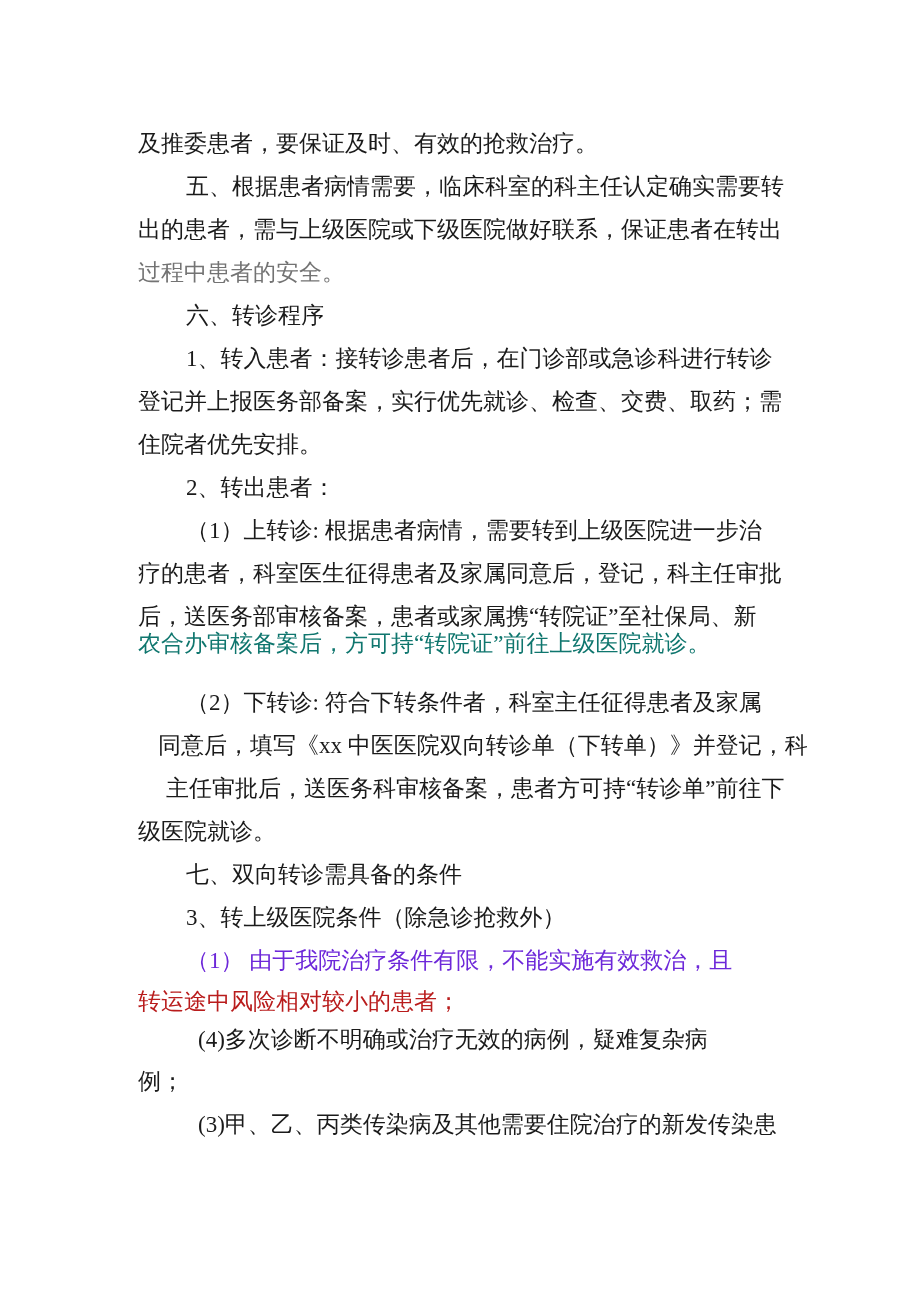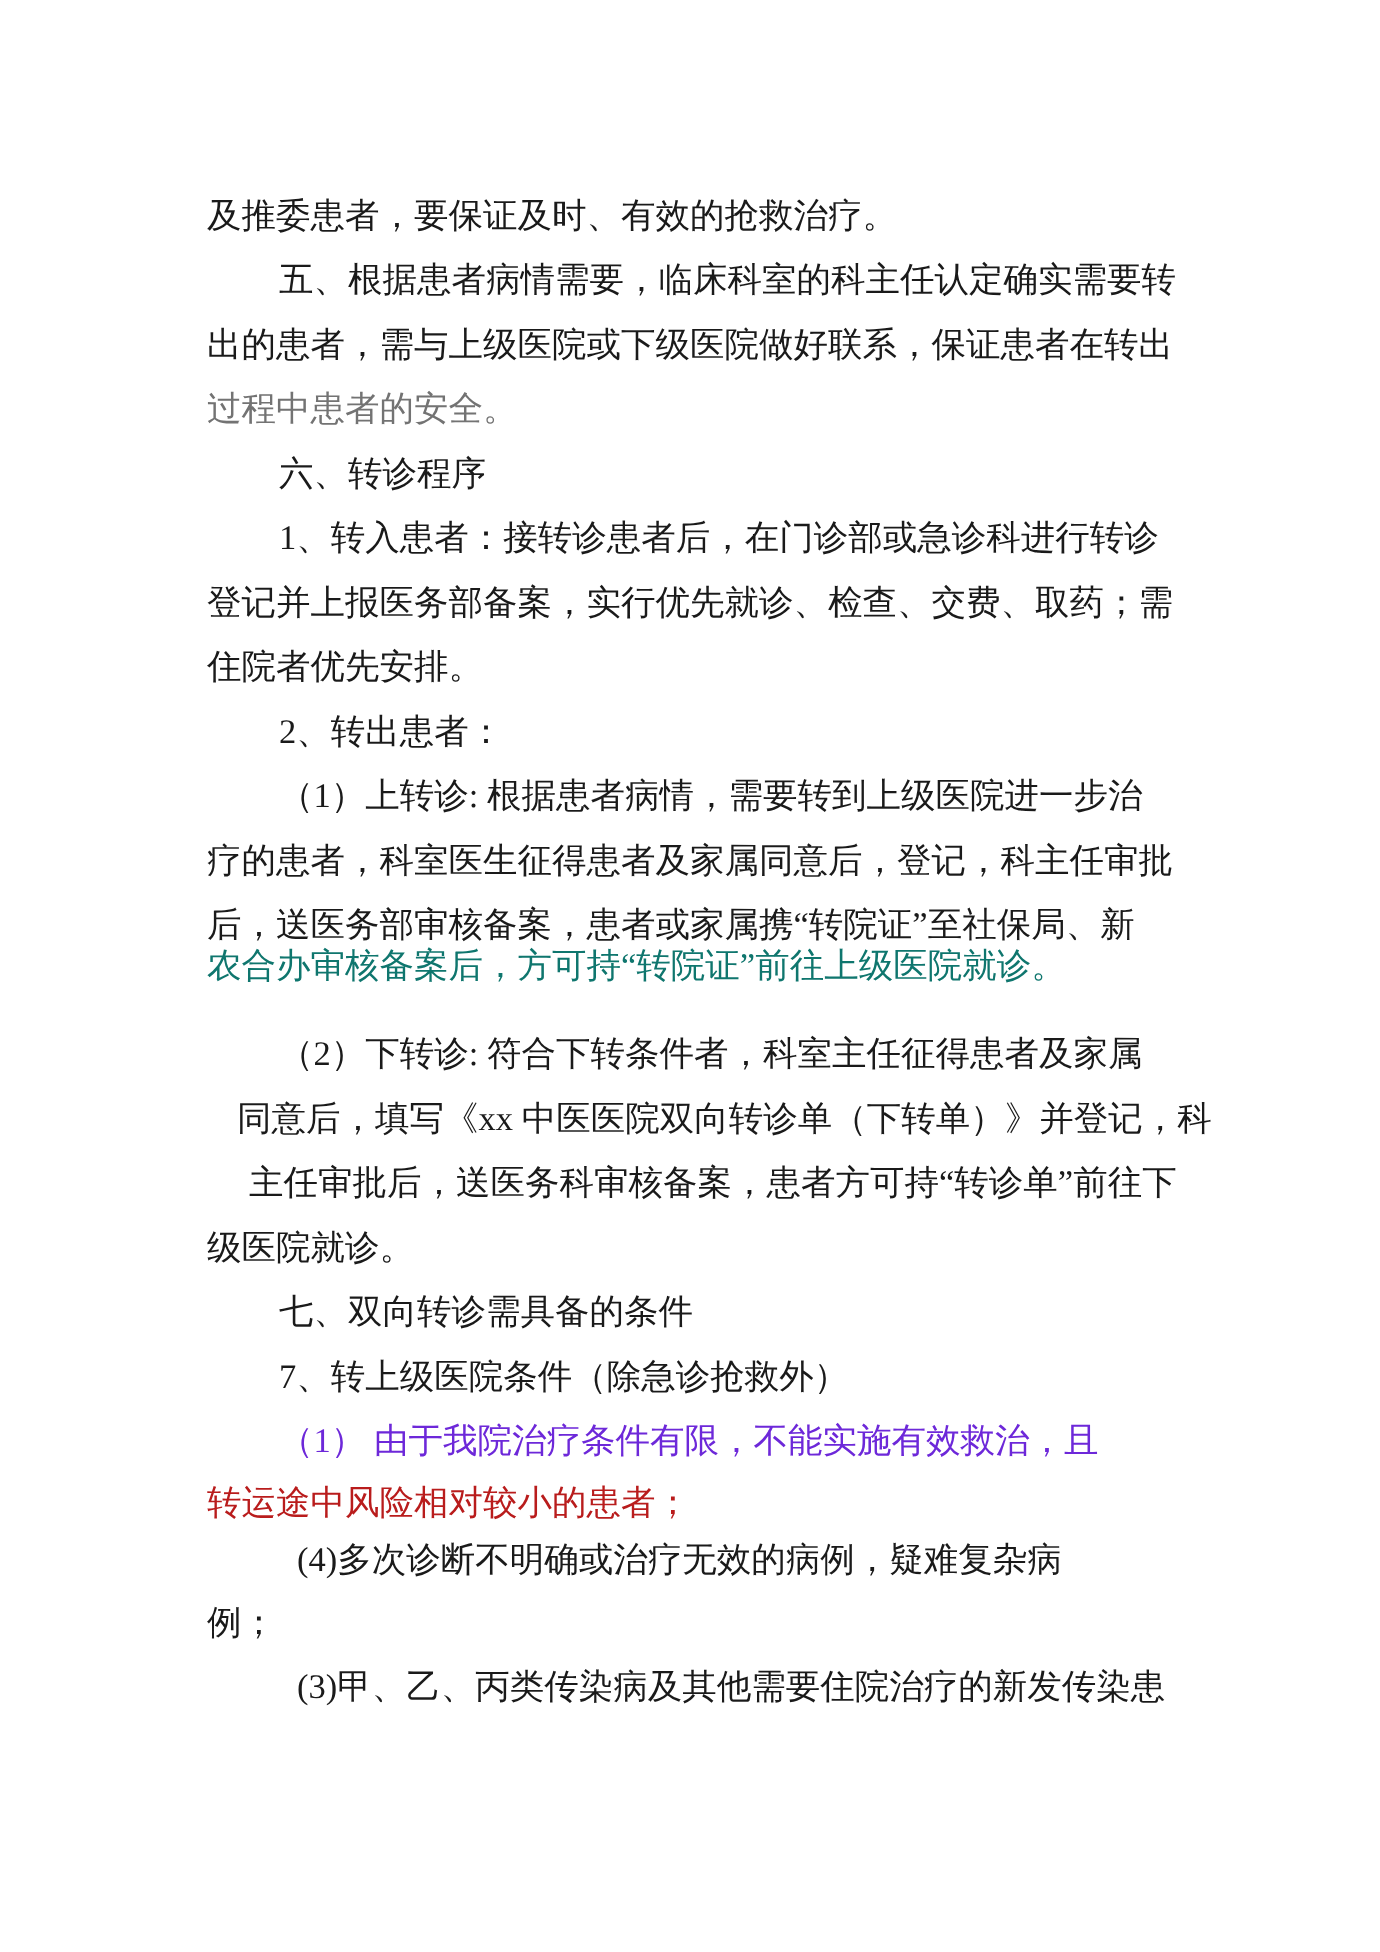--- a/index.html
+++ b/index.html
@@ -40,19 +40,19 @@
     <div class="line" style="top: 475px; left: 186px; color: rgb(26, 26, 26);">2、转出患者：</div>
     <div class="line" style="top: 518px; left: 186px; color: rgb(26, 26, 26);">（1）上转诊: 根据患者病情，需要转到上级医院进一步治</div>
     <div class="line" style="top: 561px; left: 138px; color: rgb(26, 26, 26);">疗的患者，科室医生征得患者及家属同意后，登记，科主任审批</div>
     <div class="line" style="top: 604px; left: 138px; color: rgb(26, 26, 26);">后，送医务部审核备案，患者或家属携“转院证”至社保局、新</div>
     <div class="line" style="top: 631px; left: 138px; color: #0f766e;">农合办审核备案后，方可持“转院证”前往上级医院就诊。</div>
     <div class="line" style="top: 690px; left: 186px; color: rgb(26, 26, 26);">（2）下转诊: 符合下转条件者，科室主任征得患者及家属</div>
     <div class="line" style="top: 733px; left: 138px; color: rgb(26, 26, 26); margin-left: 20px;">同意后，填写《xx 中医医院双向转诊单（下转单）》并登记，科</div>
     <div class="line" style="top: 776px; left: 138px; color: rgb(26, 26, 26); margin-left: 28px;">主任审批后，送医务科审核备案，患者方可持“转诊单”前往下</div>
     <div class="line" style="top: 819px; left: 138px; color: rgb(26, 26, 26);">级医院就诊。</div>
     <div class="line" style="top: 862px; left: 186px; color: rgb(26, 26, 26);">七、双向转诊需具备的条件</div>
-    <div class="line" style="top: 905px; left: 186px; color: rgb(26, 26, 26);">7、转上级医院条件（除急诊抢救外）</div>
+    <div class="line" style="top: 905px; left: 186px; color: rgb(26, 26, 26);">3、转上级医院条件（除急诊抢救外）</div>
     <div class="line" style="top: 948px; left: 186px; color: #6d28d9;">（1） 由于我院治疗条件有限，不能实施有效救治，且</div>
     <div class="line" style="top: 991px; left: 138px; color: #b91c1c; font-family: Liberation Mono, monospace;">转运途中风险相对较小的患者；</div>
     <div class="line" style="top: 1027px; left: 198px; color: rgb(26, 26, 26);">(4)多次诊断不明确或治疗无效的病例，疑难复杂病</div>
     <div class="line" style="top: 1069px; left: 138px; color: rgb(26, 26, 26);">例；</div>
     <div class="line" style="top: 1112px; left: 198px; color: rgb(26, 26, 26);">(3)甲、乙、丙类传染病及其他需要住院治疗的新发传染患</div>
   </div>
 
 </body></html>

